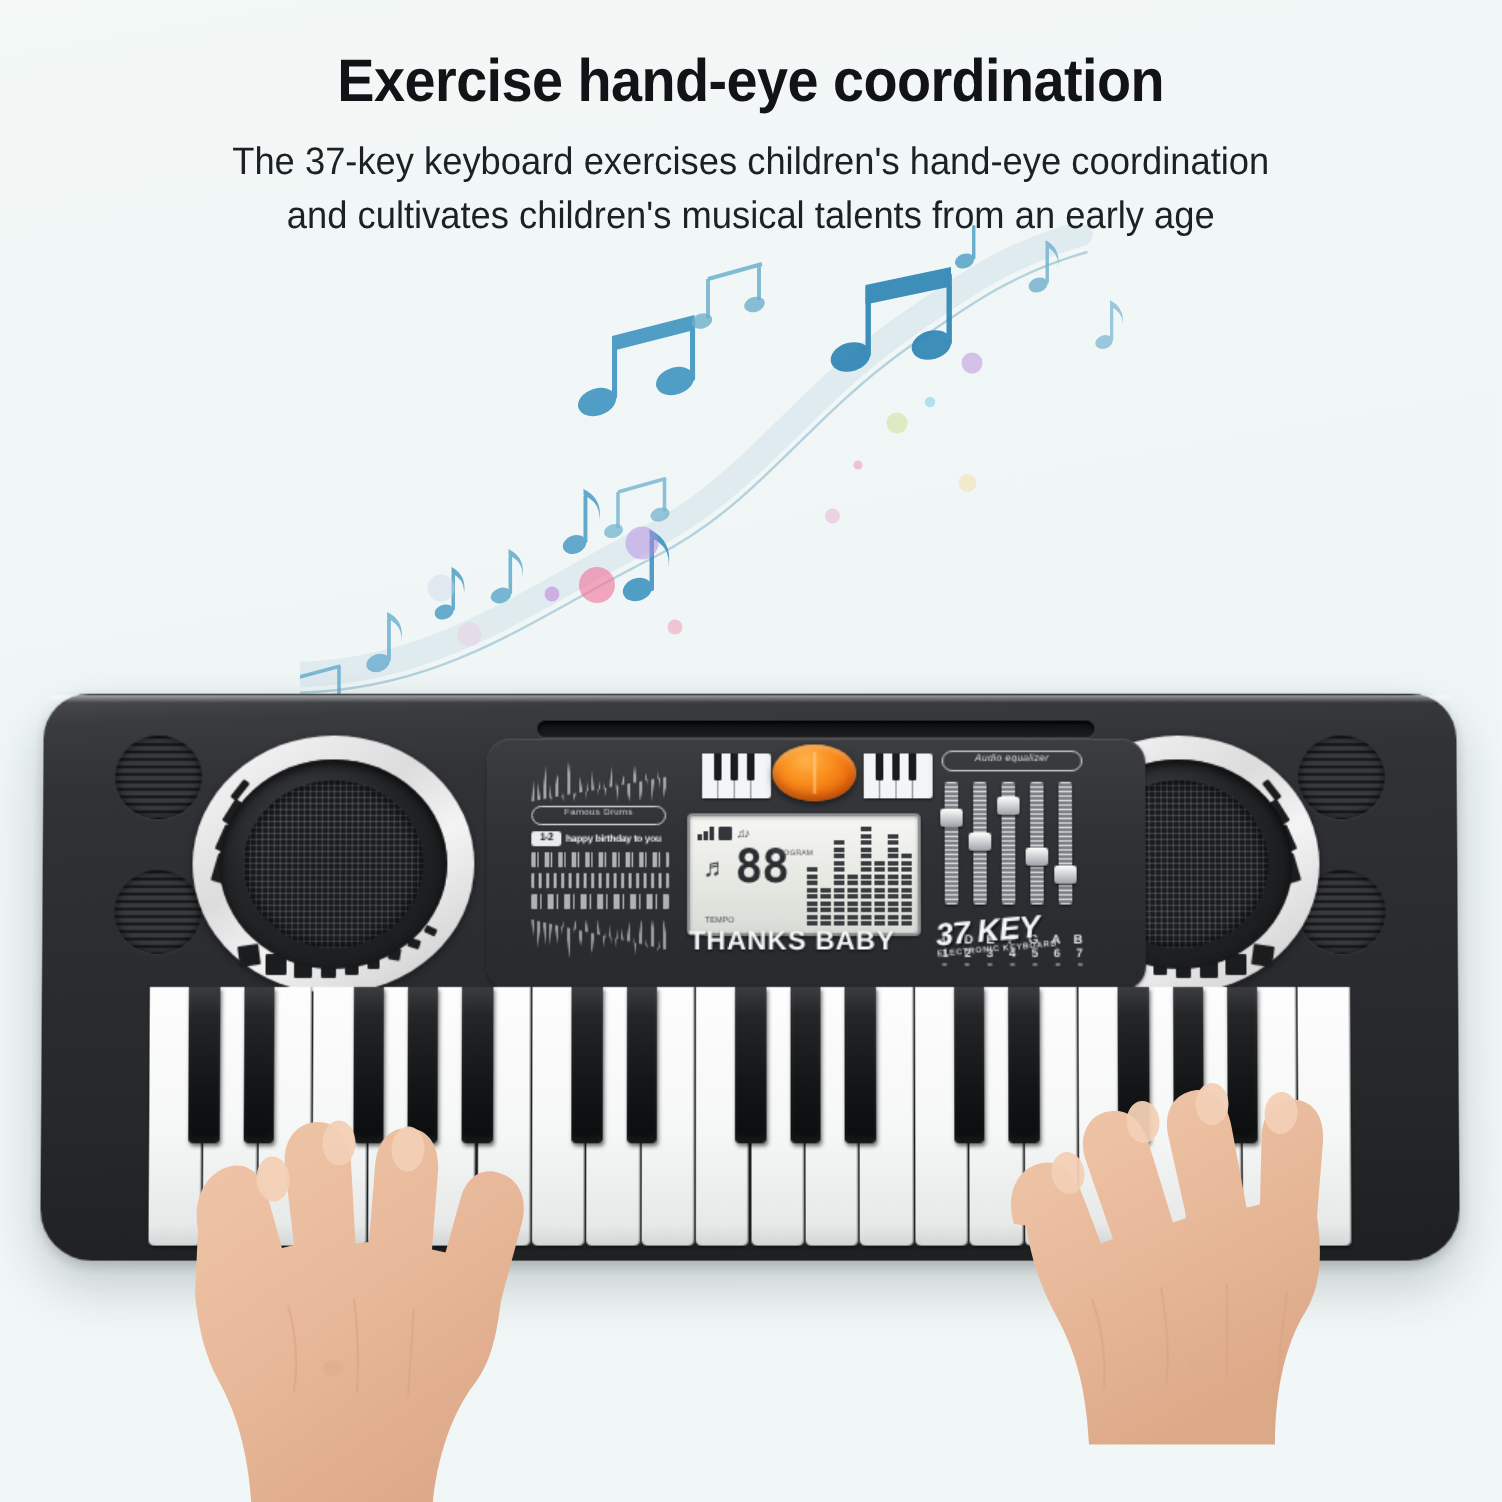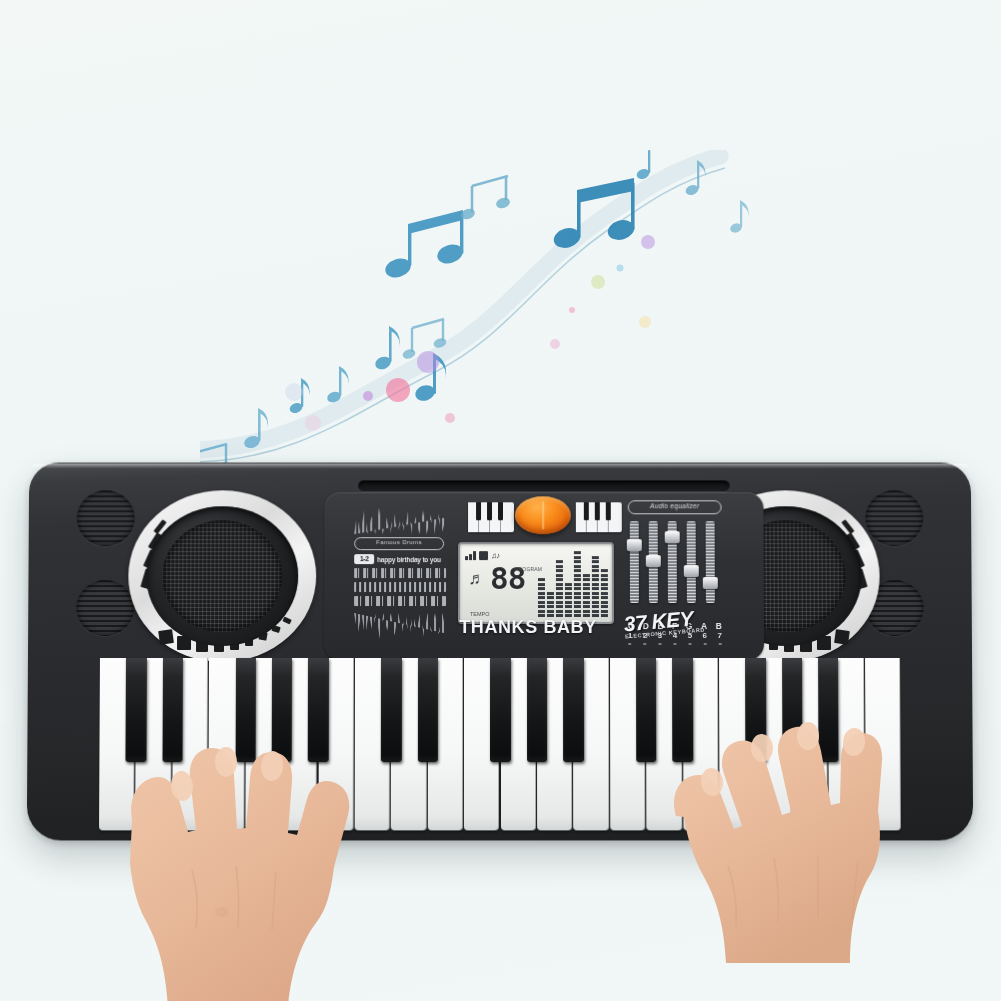--- a/index.html
+++ b/index.html
@@ -220,20 +220,27 @@
 
   
   .hands{position:absolute;inset:0;z-index:30;pointer-events:none;}
   .hands svg{position:absolute;display:block;}
 </style>
 </head>
 <body>
 
 <div class="stage">
 
+  <div class="headline-wrap">
+    <div class="headline">Exercise hand-eye coordination</div>
+    <div class="subline">
+      <span>The 37-key keyboard exercises children's hand-eye coordination</span>
+      <span>and cultivates children's musical talents from an early age</span>
+    </div>
+  </div>
 
   <div class="music-deco">
     <svg viewBox="0 0 560 330" xmlns="http://www.w3.org/2000/svg">
       <path d="M-10 300 C 90 300 150 250 230 210 C 300 175 330 120 400 70 C 440 42 470 20 520 6" fill="none" stroke="#dde9ee" stroke-width="17" stroke-linecap="round" opacity="0.85"></path>
       <path d="M-10 312 C 95 312 155 262 235 222 C 305 187 335 132 405 82 C 445 54 475 32 525 18" fill="none" stroke="#9fc4d6" stroke-width="1.6" fill-opacity="0" opacity="0.75"></path>
       <g fill="#3f95c0" opacity="0.9">
         <ellipse cx="198" cy="118" rx="13" ry="9" transform="rotate(-18 198 118)"></ellipse>
         <rect x="208" y="74" width="3.4" height="42" rx="1.5"></rect>
         <ellipse cx="250" cy="104" rx="13" ry="9" transform="rotate(-18 250 104)"></ellipse>
         <rect x="260" y="62" width="3.4" height="42" rx="1.5"></rect>

